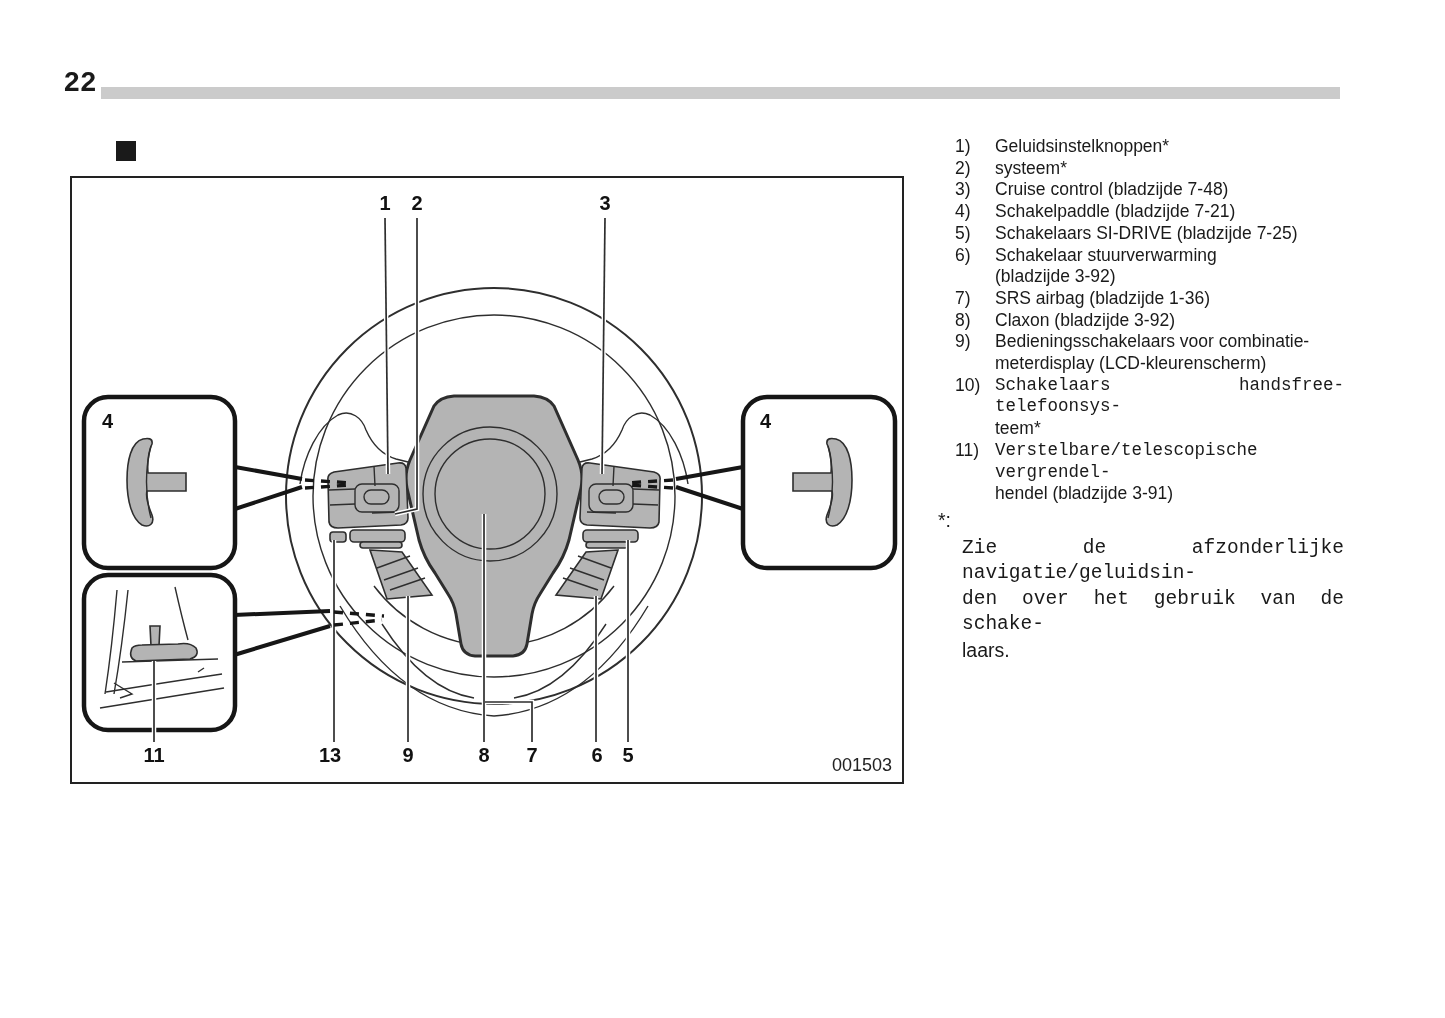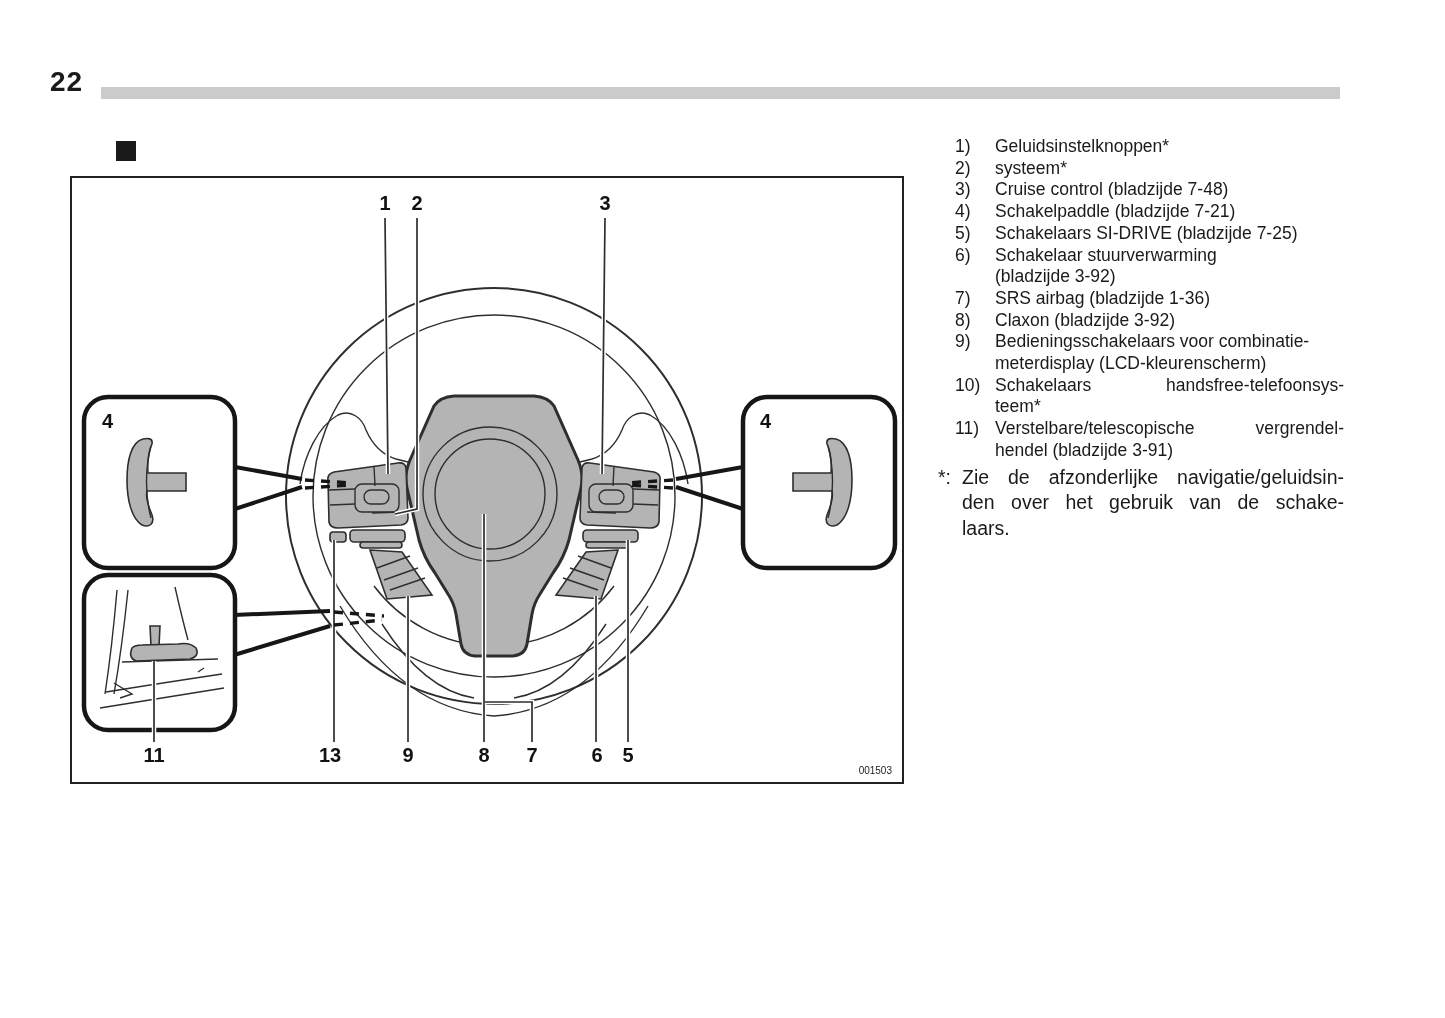--- a/index.html
+++ b/index.html
@@ -1,38 +1,38 @@
 <!DOCTYPE html>
 <html><head>
 <meta charset="utf-8">
 <style>
   html,body{margin:0;padding:0;background:#fff;}
   body{width:1445px;height:1018px;position:relative;font-family:"Liberation Sans",sans-serif;color:#1a1a1a;overflow:hidden;}
 
-  .page-num{position:absolute;left:50px;top:66px;font-size:28px;font-weight:bold;letter-spacing:1px;z-index:2;}
+  .page-num{position:absolute;left:64px;top:66px;font-size:28px;font-weight:bold;letter-spacing:1px;z-index:2;}
   .header-bar{position:absolute;left:101px;top:87px;width:1239px;height:12px;background:#cbcbcb;}
 
   .section-heading{position:absolute;left:70px;top:141px;display:flex;align-items:center;gap:11px;flex-direction:column;}
   .bullet{width:20px;height:20px;background:#1a1a1a;}
   .section-title{font-size:25px;font-weight:bold;}
 
   .figure{position:absolute;left:70px;top:176px;width:830px;height:604px;border:2px solid #222;background:#fff;}
   .figure svg{display:block;width:830px;height:604px;}
   .fig-num{position:absolute;transform:translateX(-50%);font-size:20px;font-weight:bold;color:#111;white-space:nowrap;}
   .fig-num.corner{transform:none;}
-  .fig-code{position:absolute;right:10px;bottom:6px;font-size:10px;color:#222;}
+  .fig-code{position:absolute;right:10px;bottom:6px;font-size:18px;color:#222;}
 
   .legend{position:absolute;left:938px;top:136px;width:406px;}
   .legend-item{display:flex;padding-left:17px;font-size:17.5px;line-height:21.7px;}
   .li-num{flex:0 0 40px;}
   .li-text{flex:1;}
-  .jline{text-align:justify;text-align-last:justify;}
+  .jline{text-align:justify;text-align-last:justify;font-family:Liberation Mono, monospace;}
   .footnote{display:flex;margin-top:3px;font-size:19.5px;line-height:25.5px;}
   .fn-marker{flex:0 0 24px;}
-  .fn-text{flex:1;}
+  .fn-text{flex:1;margin-top:28px;}
 
   
   .ln{stroke:#2e2e2e;fill:none;stroke-width:1.4;}
   .ln2{stroke:#2e2e2e;fill:none;stroke-width:2;}
   .gry{fill:#b4b4b4;stroke:#2e2e2e;stroke-width:1.6;}
   .case{stroke:#fff;stroke-width:4.5;fill:none;}
   .ink{stroke:#2e2e2e;stroke-width:1.7;fill:none;}
   .box{fill:#fff;stroke:#161616;stroke-width:4.5;}
   .wedge{stroke:#161616;stroke-width:4;fill:none;}
   .wdash{stroke:#161616;stroke-width:3.4;fill:none;stroke-dasharray:9 7;}

